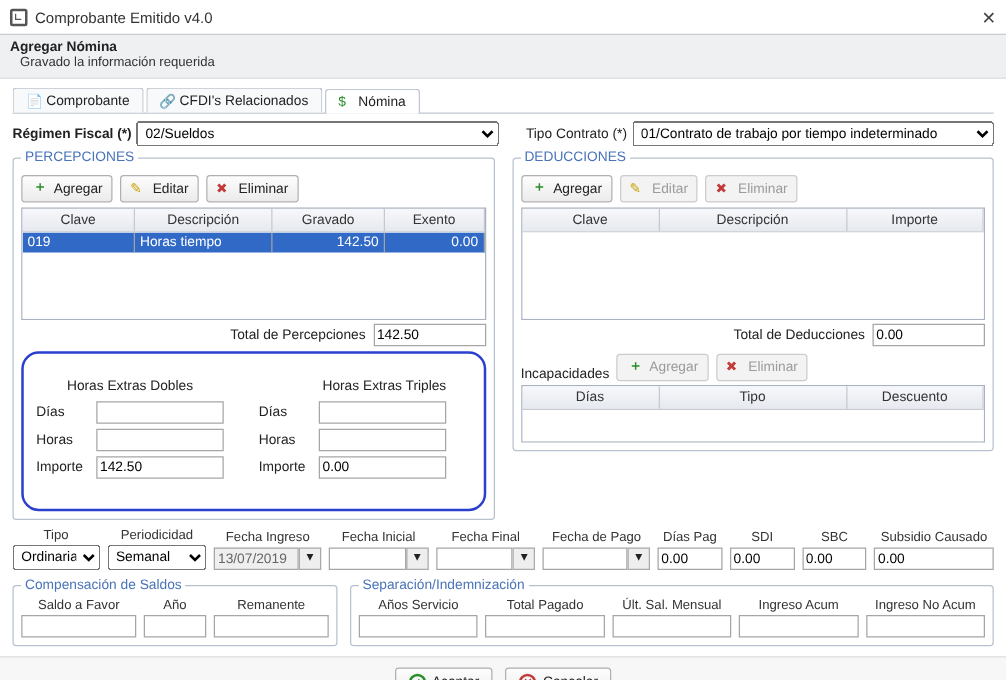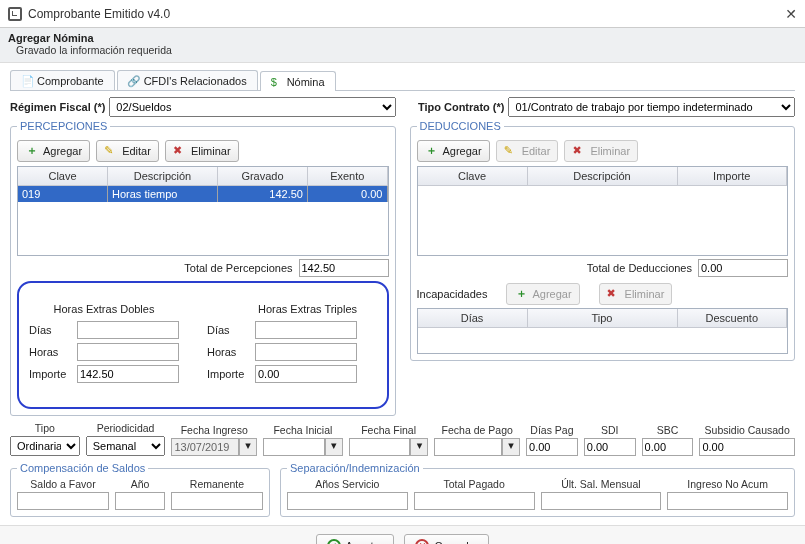--- a/index.html
+++ b/index.html
@@ -50,21 +50,21 @@
   .fg .flabel{font-size:10.5px;color:#333;}
   .fg input,.fg select{width:100%;}
   .footer{display:flex;justify-content:center;gap:10px;padding:8px;border-top:1px solid #ddd;background:#f7f7f7;}
   .footbtn{display:inline-flex;align-items:center;gap:5px;height:24px;padding:0 10px;background:linear-gradient(#fdfdfd,#ececec);border:1px solid #b0b0b0;border-radius:3px;cursor:pointer;}
   .ico{display:inline-block;width:14px;height:14px;}
   .ico.plus{color:#2a8f2a;font-weight:bold;text-align:center;line-height:12px;}
   .ico.edit{color:#caa100;}
   .ico.del{color:#c23b3b;}
   .ico.check{border-radius:50%;border:2px solid #2a8f2a;color:#2a8f2a;font-size:9px;text-align:center;line-height:10px;}
   .ico.cancel{border-radius:50%;border:2px solid #c23b3b;color:#c23b3b;font-size:9px;text-align:center;line-height:10px;}
-  .incap-hdr{display:flex;align-items:center;gap:19px;margin:6px 0 3px 0;}
+  .incap-hdr{display:flex;align-items:flex-end;gap:6px;margin:6px 0 3px 0;}
 </style>
 </head>
 <body>
 
 <div class="titlebar">
   <span class="appicon"></span>
   <span class="title">Comprobante Emitido v4.0</span>
   <span class="close">✕</span>
 </div>
 
@@ -86,21 +86,21 @@
     <div class="tab active">
         <span class="ticon" style="color:#2a8f2a">$</span>
         <span>Nómina</span>
       </div>
   </div>
 
   <div class="row">
     <span class="lbl" style="font-weight:bold">Régimen Fiscal (*)</span>
     <select style="flex:1"><option>02/Sueldos</option></select>
     <span style="width:14px"></span>
-    <span class="lbl" style="font-weight:bold">Tipo Contrato (*)</span>
+    <span class="lbl" style="font-weight:normal">Tipo Contrato (*)</span>
     <select style="flex:1"><option>01/Contrato de trabajo por tiempo indeterminado</option></select>
   </div>
 
   <div class="twocol">
 
     <div class="col">
       <fieldset>
         <legend>PERCEPCIONES</legend>
         <div class="toolbar">
           <div class="btn">
@@ -304,20 +304,24 @@
         <div class="fg" style="flex:1">
             <span class="flabel">Años Servicio</span>
             <input type="text" value="" style="">
           </div>
         <div class="fg" style="flex:1">
             <span class="flabel">Total Pagado</span>
             <input type="text" value="" style="">
           </div>
         <div class="fg" style="flex:1">
             <span class="flabel">Últ. Sal. Mensual</span>
+            <input type="text" value="" style="">
+          </div>
+        <div class="fg" style="flex:1">
+            <span class="flabel">Ingreso Acum</span>
             <input type="text" value="" style="">
           </div>
         <div class="fg" style="flex:1">
             <span class="flabel">Ingreso No Acum</span>
             <input type="text" value="" style="">
           </div>
       </div>
     </fieldset>
   </div>
 </div>

